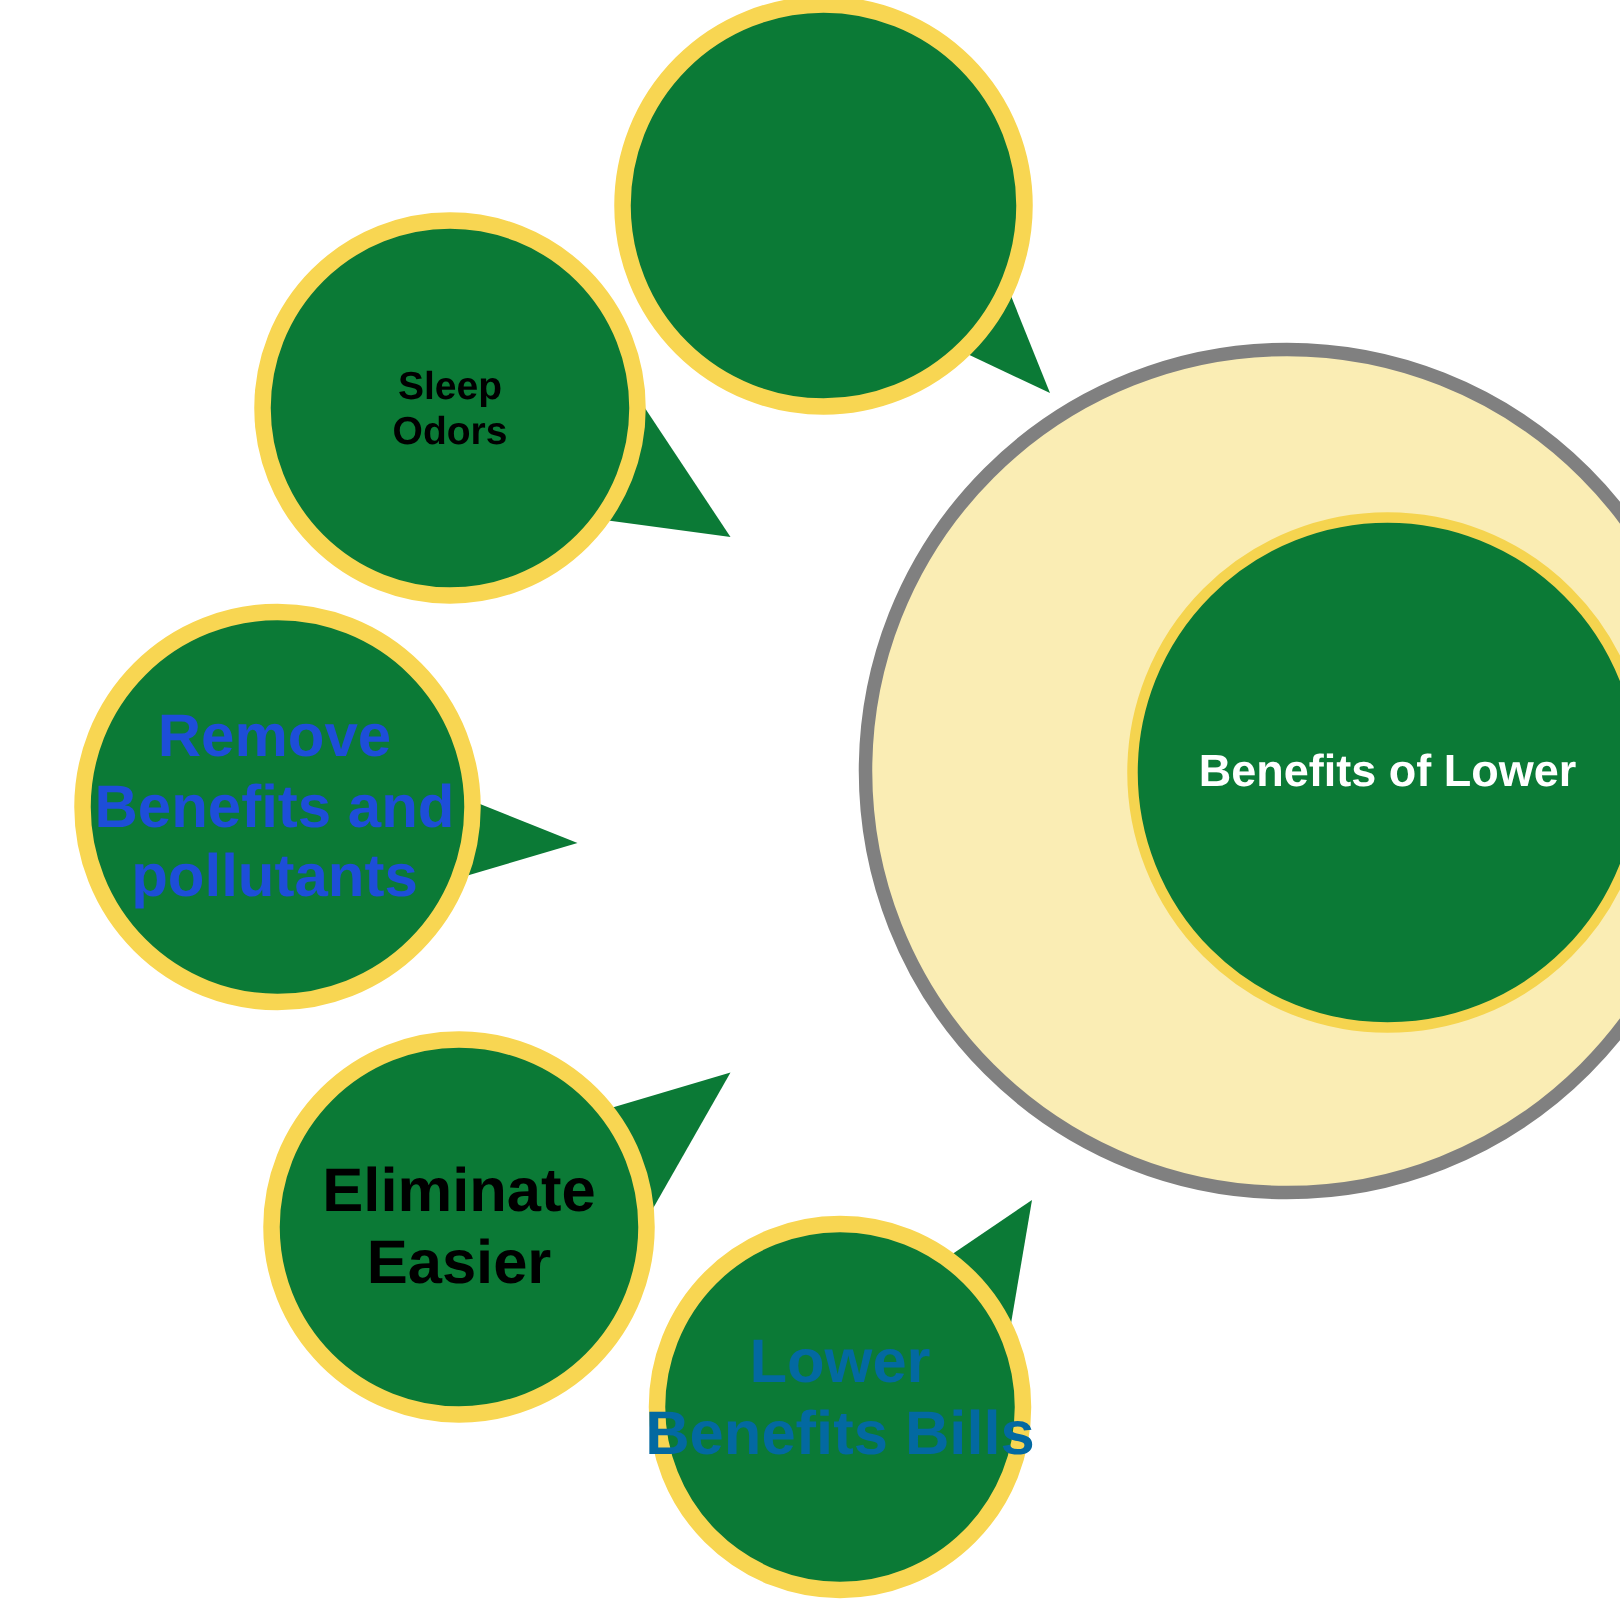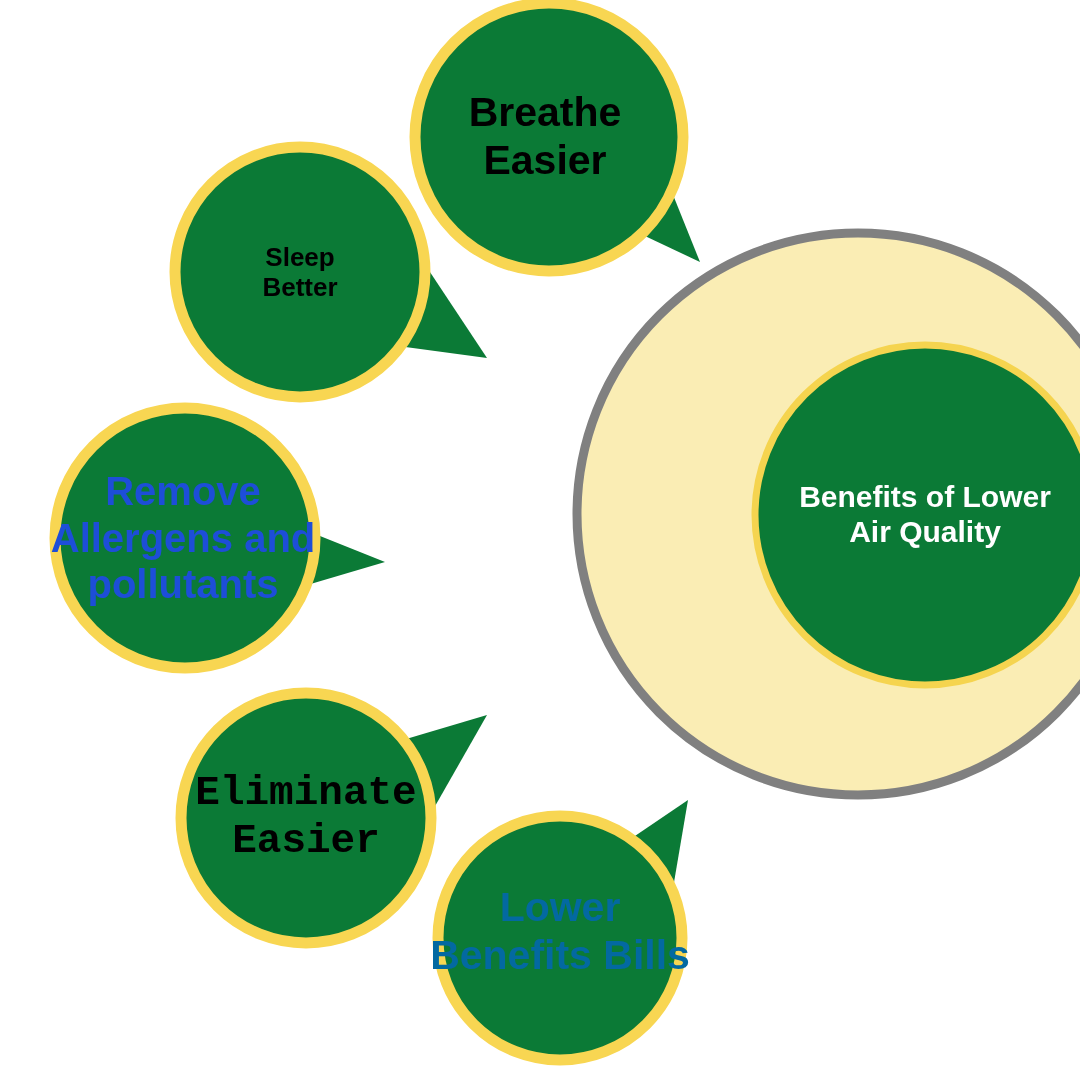--- a/index.html
+++ b/index.html
@@ -79,40 +79,35 @@
     <g>
       <path class="js-tail" d="M 632,838 L 688,800 L 671,900 Z" fill="#0B7A36"></path>
       <circle class="js-body" cx="560" cy="938" r="122" fill="#0B7A36" stroke="#F8D652" stroke-width="11"></circle>
     </g>
 
     <circle class="js-hub-inner" cx="925" cy="515" r="170" fill="#0B7A36" stroke="#F5D44F" stroke-width="7"></circle>
   </svg>
 
   <div class="hub-text" id="hub-text" style="color: rgb(255, 255, 255); font-size: 30px; left: 755px; top: 345px; width: 340px; height: 340px;">
     <span class="tline">Benefits of Lower</span>
-    <span class="tline">Air Quality</span>
   </div>
 
-  <div class="bubble-text" style="color: rgb(0, 0, 0); font-size: 41px; left: 411px; top: 3px; width: 268px; height: 268px;">
-    <span class="tline">Breathe</span>
-    <span class="tline">Easier</span>
-  </div>
 
   <div class="bubble-text" style="color: rgb(0, 0, 0); font-size: 26px; left: 175px; top: 147px; width: 250px; height: 250px;">
     <span class="tline">Sleep</span>
-    <span class="tline">Better</span>
+    <span class="tline">Odors</span>
   </div>
 
   <div class="bubble-text" style="color: #1d4ed8; font-size: 40px; left: 53px; top: 408px; width: 260px; height: 260px;">
     <span class="tline">Remove</span>
-    <span class="tline">Allergens and</span>
+    <span class="tline">Benefits and</span>
     <span class="tline">pollutants</span>
   </div>
 
-  <div class="bubble-text" style="color: rgb(0, 0, 0); font-size: 41px; left: 181px; top: 693px; width: 250px; height: 250px; font-family: Liberation Mono, monospace;">
+  <div class="bubble-text" style="color: rgb(0, 0, 0); font-size: 41px; left: 181px; top: 693px; width: 250px; height: 250px;">
     <span class="tline">Eliminate</span>
     <span class="tline">Easier</span>
   </div>
 
   <div class="bubble-text" style="color: #0369a1; font-size: 41px; left: 438px; top: 810px; width: 244px; height: 244px;">
     <span class="tline">Lower</span>
     <span class="tline">Benefits Bills</span>
   </div>
 
 </div>

